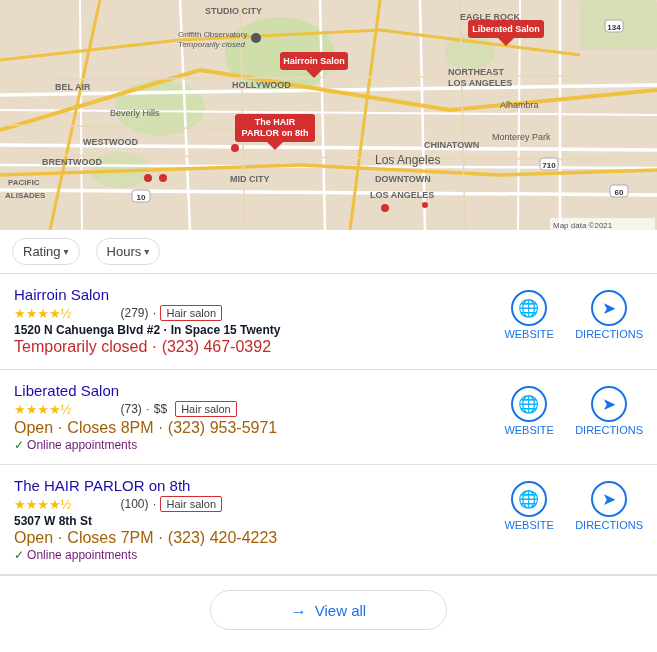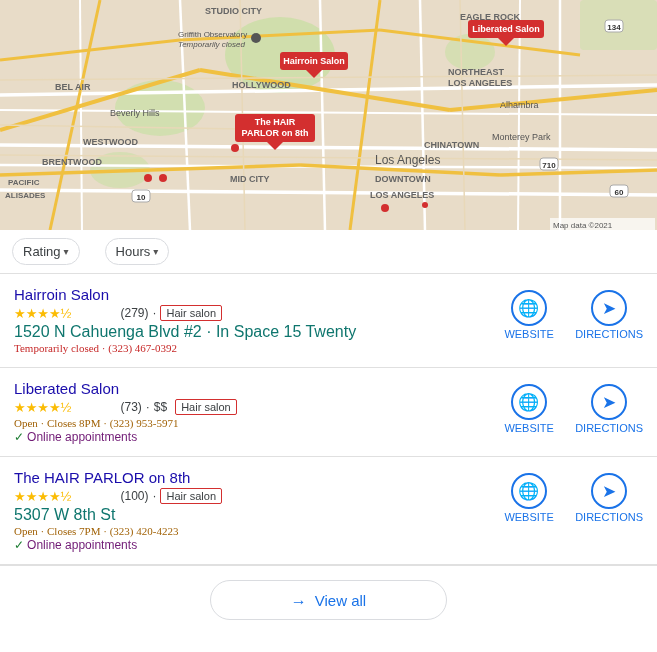--- a/index.html
+++ b/index.html
@@ -18,21 +18,21 @@
       background: #e8e0d0;
       position: relative;
       overflow: hidden;
     }
 
     
     .filters-row {
       display: flex;
       align-items: flex-start;
       padding: 8px 12px;
-      gap: 25px;
+      gap: 16px;
       border-bottom: 1px solid #e0e0e0;
     }
 
     .filter-btn {
       display: flex;
       align-items: center;
       gap: 3px;
       padding: 5px 10px;
       border: 1px solid #dadce0;
       border-radius: 20px;
@@ -98,29 +98,29 @@
     .category-badge {
       display: inline-block;
       border: 1.5px solid #d32f2f;
       color: #3c4043;
       font-size: 11px;
       padding: 1px 5px;
       border-radius: 2px;
     }
 
     .listing-address {
+      font-size: 12px;
+      color: #0f172a;
+      margin-bottom: 1px;
+      font-weight: bold;
+    }
+
+    .listing-status {
       font-size: 16px;
-      color: #0f766e;
       margin-bottom: 1px;
-    }
-
-    .listing-status {
-      font-size: 11px;
-      margin-bottom: 1px;
-      font-family: Liberation Serif, serif;
     }
 
     .status-closed {
       color: #c62828;
     }
 
     .status-open {
       color: #a16207;
     }
 

